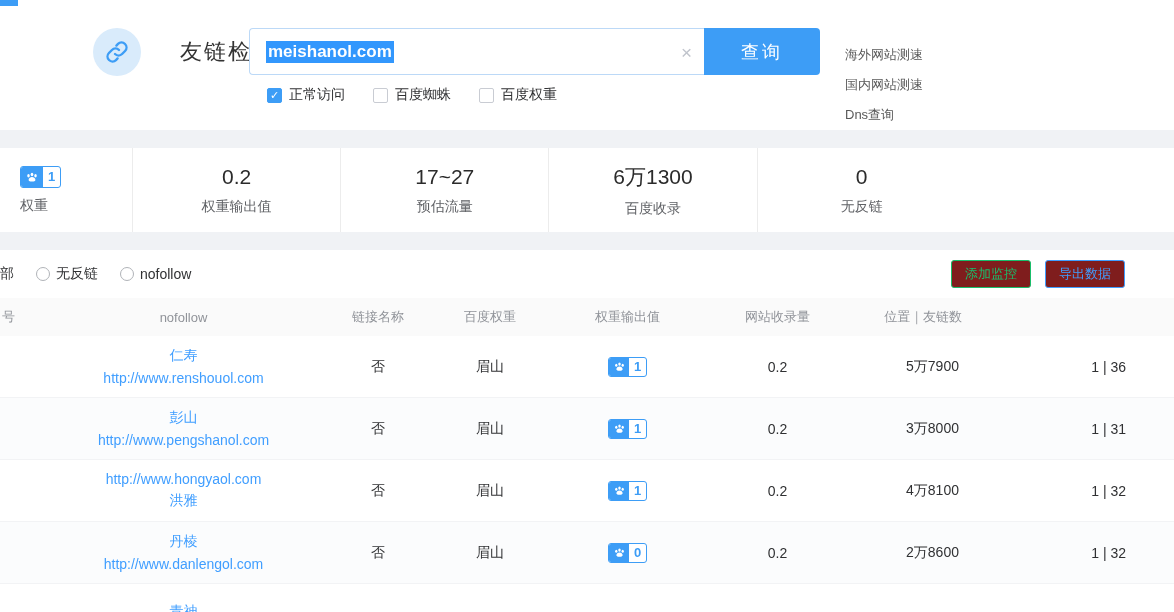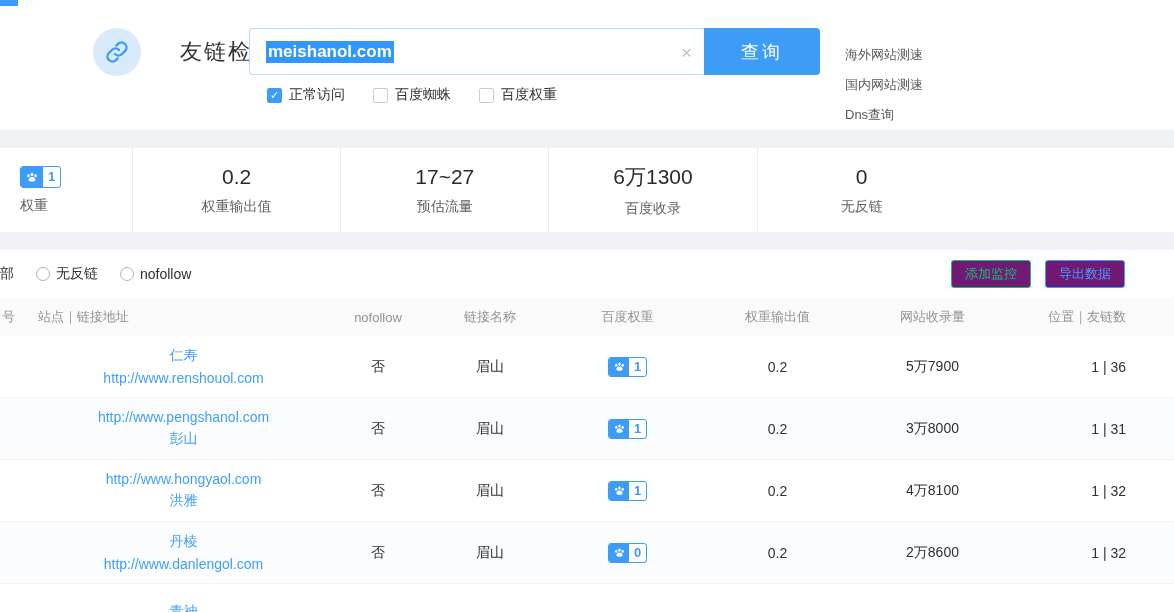--- a/index.html
+++ b/index.html
@@ -61,21 +61,21 @@
   .badge.big .badge-icon { width:22px; }
 
   
   .content { margin-top:18px; background:#fff; height:362px; position:relative; }
   .toolbar { height:48px; display:flex; align-items:center; justify-content:space-between; padding-right:49px; }
   .radio-row { display:flex; align-items:center; gap:22px; font-size:14px; color:#303133; }
   .partial-label { margin-left:0; }
   .radio-group { display:flex; align-items:center; gap:6px; cursor:pointer; }
   .radio { width:14px; height:14px; border-radius:50%; border:1px solid #b0b3b8; background:#fff; }
   .toolbar-actions { display:flex; gap:14px; }
-  .btn-outline { height:28px; padding:0 13px; border-radius:3px; background:#701a75; font-size:13px; display:flex; align-items:center; cursor:pointer; font-family:"Liberation Sans","DejaVu Sans",sans-serif;text-align:right; }
+  .btn-outline { height:28px; padding:0 13px; border-radius:3px; background:#7f1d1d; font-size:13px; display:flex; align-items:center; cursor:pointer; font-family:"Liberation Sans","DejaVu Sans",sans-serif;text-align:right; }
   .btn-green { border:1px solid #19be6b; color:#19be6b; }
   .btn-blue { border:1px solid #409eff; color:#409eff; }
 
   
   .trow { display:grid; grid-template-columns:36px 295px 94px 130px 145px 155px 155px 1fr; align-items:center; }
   .thead { height:38px; background:#fafafa; color:#909399; font-size:13px; }
   .thead > div { padding:0 2px; }
   .c-center { text-align:center; display:flex; justify-content:center; }
   .c-right { justify-self:end; padding-right:48px !important; }
   .tbody-row { height:62px; border-bottom:1px solid #f2f3f5; font-size:14px; }
@@ -179,21 +179,20 @@
       </span>
     </div>
     <div class="toolbar-actions">
       <button class="btn-outline btn-green">添加监控</button>
       <button class="btn-outline btn-blue">导出数据</button>
     </div>
   </div>
 
   <div class="trow thead">
     <div>号</div>
-    <div>站点｜链接地址</div>
     <div class="c-center">nofollow</div>
     <div class="c-center">链接名称</div>
     <div class="c-center">百度权重</div>
     <div class="c-center">权重输出值</div>
     <div class="c-center">网站收录量</div>
     <div class="c-right">位置｜友链数</div>
   </div>
 
   <div class="trow tbody-row">
     <div></div>
@@ -217,22 +216,22 @@
       </span>
     </div>
     <div class="c-center cell-plain">0.2</div>
     <div class="c-center cell-plain">5万7900</div>
     <div class="c-right cell-plain">1 | 36</div>
   </div>
 
   <div class="trow tbody-row">
     <div></div>
     <div class="site-cell">
+      <a>彭山</a>
       <a>http://www.pengshanol.com</a>
-      <a>彭山</a>
     </div>
     <div class="c-center cell-plain">否</div>
     <div class="c-center cell-plain">眉山</div>
     <div class="c-center">
       <span class="badge">
         <span class="badge-icon">
           <svg width="11" height="11" viewBox="0 0 24 24" fill="#ffffff">
               <ellipse cx="5" cy="9.5" rx="2.5" ry="3.3"></ellipse>
               <ellipse cx="12" cy="6.8" rx="2.7" ry="3.5"></ellipse>
               <ellipse cx="19" cy="9.5" rx="2.5" ry="3.3"></ellipse>

